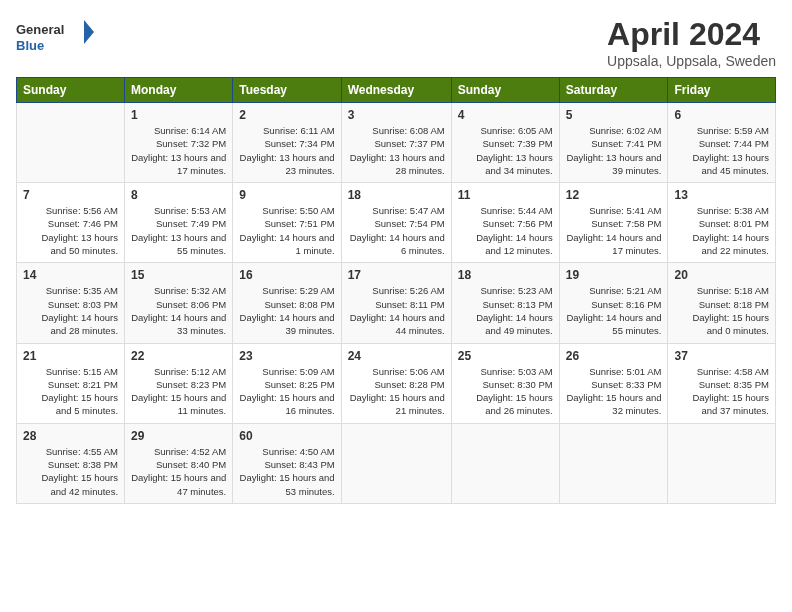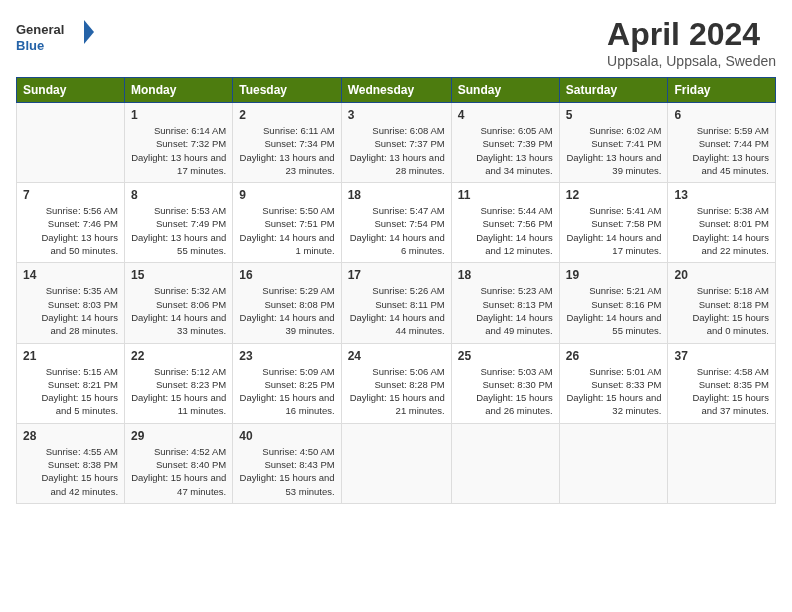--- a/index.html
+++ b/index.html
@@ -231,21 +231,21 @@
       <tr>
         <td>
           <span class="day-number">28</span>
           <div class="day-info">Sunrise: 4:55 AM<br>Sunset: 8:38 PM<br>Daylight: 15 hours and 42 minutes.</div>
         </td>
         <td>
           <span class="day-number">29</span>
           <div class="day-info">Sunrise: 4:52 AM<br>Sunset: 8:40 PM<br>Daylight: 15 hours and 47 minutes.</div>
         </td>
         <td>
-          <span class="day-number">40</span>
+          <span class="day-number">60</span>
           <div class="day-info">Sunrise: 4:50 AM<br>Sunset: 8:43 PM<br>Daylight: 15 hours and 53 minutes.</div>
         </td>
         <td></td>
         <td></td>
         <td></td>
         <td></td>
       </tr>
     </tbody>
 </table>
 

